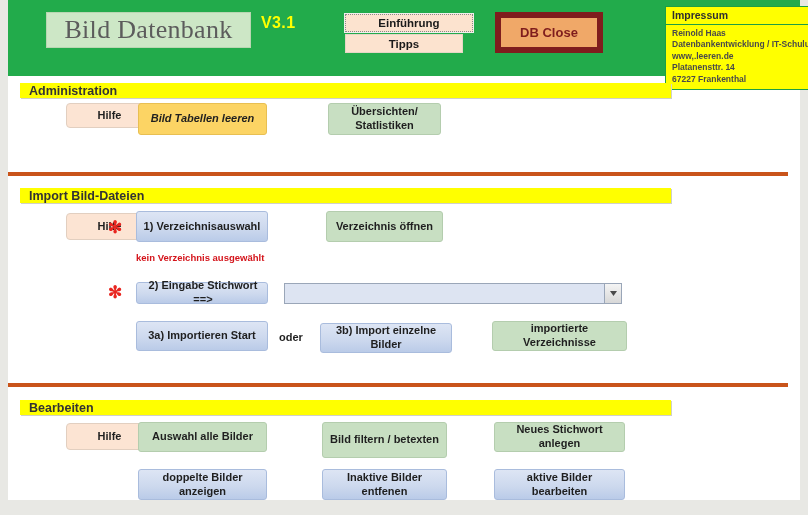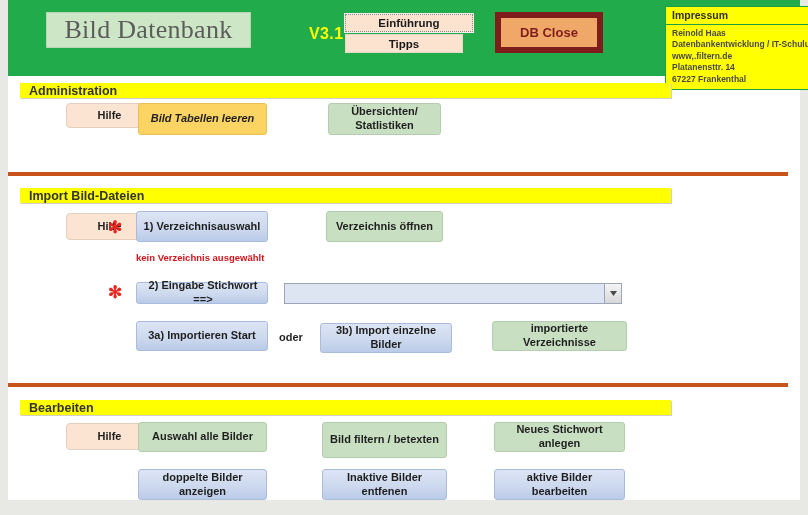--- a/index.html
+++ b/index.html
@@ -48,26 +48,25 @@
     justify-content: center;
     font-family: "Liberation Serif", serif;
     font-size: 26px;
     color: #5c5c5c;
     letter-spacing: 0.3px;
     white-space: nowrap;
   }
   .version {
     position: absolute;
     left: 253px;
-    top: 25px;
+    top: 14px;
     font-size: 16px;
     font-weight: bold;
     color: #ffff00;
     letter-spacing: 0.4px;
-    margin-left: 48px;
   }
 
   .hdr-btn {
     position: absolute;
     background: #fce3cf;
     color: #1a1a1a;
     font-size: 11.5px;
     font-weight: bold;
     display: flex;
     align-items: center;
@@ -263,21 +262,21 @@
 
     <div class="hdr-btn btn-tipps">Tipps</div>
 
     <div class="hdr-btn btn-dbclose">DB Close</div>
 
     <div class="impressum">
       <div class="impressum-title">Impressum</div>
       <div class="impressum-body">
         <div>Reinold Haas</div>
         <div>Datenbankentwicklung /  IT-Schulung</div>
-        <div>www,.filtern.de</div>
+        <div>www,.leeren.de</div>
         <div>Platanensttr. 14</div>
         <div>67227 Frankenthal</div>
       </div>
     </div>
   </div>
 
   <div class="section-bar" style="top:83px;">Administration</div>
 
   <div class="btn btn-help" style="left:12px; top:103px; width:87px; height:25px;">Hilfe</div>
 

